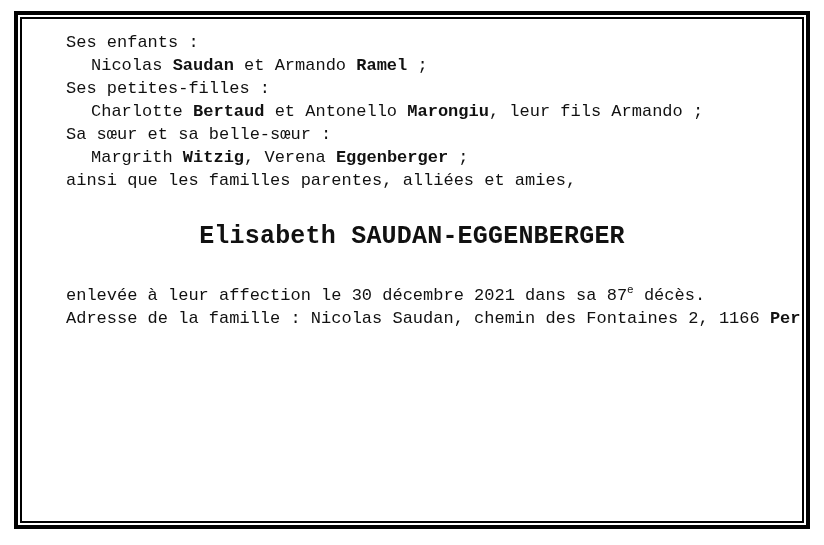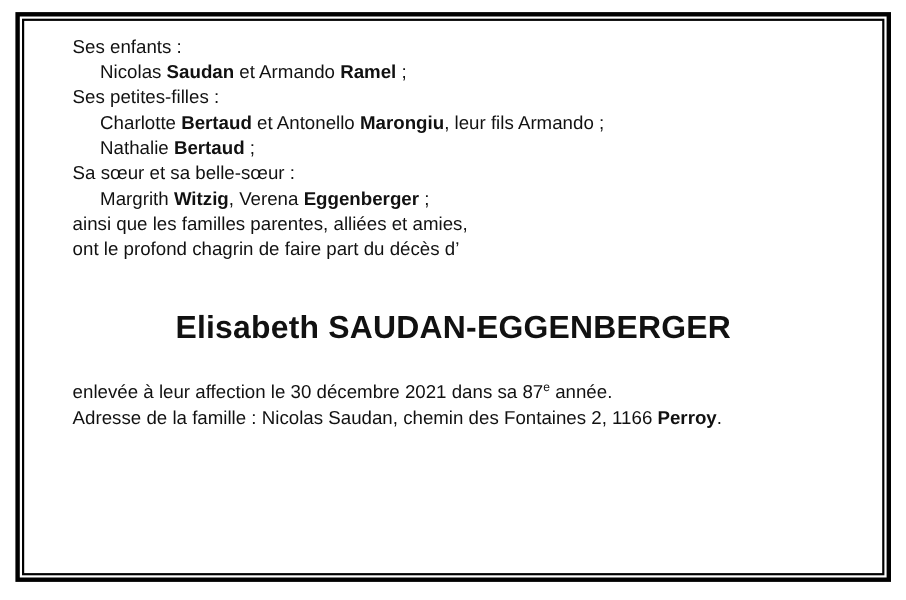--- a/index.html
+++ b/index.html
@@ -14,20 +14,21 @@
   .frame-outer {
     position: absolute;
     left: 14px;
     top: 11px;
     width: 796px;
     height: 518px;
     box-sizing: border-box;
     border: 4px solid #000000;
     padding: 2px;
     background: #ffffff;
+    font-family: Liberation Mono, monospace;
   }
   .frame-inner {
     width: 100%;
     height: 100%;
     box-sizing: border-box;
     border: 2px solid #000000;
     padding: 12px 44px 0 44px;
     overflow: hidden;
   }
   .notice-text {
@@ -43,47 +44,45 @@
   }
   .seg-bold {
     font-weight: bold;
   }
   sup.seg-sup {
     font-size: 11px;
     line-height: 0;
     vertical-align: super;
   }
   .deceased-name {
-    margin: 45px 0 0 0;
+    margin: 30px 0 0 0;
     text-align: center;
-    font-size: 29px;
+    font-size: 25px;
     line-height: 30px;
     font-weight: bold;
     color: #111111;
     letter-spacing: 0.2px;
   }
   .details-block {
     margin-top: 32px;
   }
 </style>
 </head>
 <body>
 
 <div class="frame-outer">
   <div class="frame-inner">
     <div class="notice-text" id="family-lines">
         <div class="line"><span class="text-seg">Ses enfants :</span></div>
         <div class="line indent"><span class="text-seg">Nicolas </span><span class="seg-bold text-seg">Saudan</span><span class="text-seg"> et Armando </span><span class="seg-bold text-seg">Ramel</span><span class="text-seg"> ;</span></div>
         <div class="line"><span class="text-seg">Ses petites-filles :</span></div>
         <div class="line indent"><span class="text-seg">Charlotte </span><span class="seg-bold text-seg">Bertaud</span><span class="text-seg"> et Antonello </span><span class="seg-bold text-seg">Marongiu</span><span class="text-seg">, leur fils Armando ;</span></div>
-        <div class="line indent"><span class="text-seg">Nathalie </span><span class="seg-bold text-seg">Bertaud</span><span class="text-seg"> ;</span></div>
         <div class="line"><span class="text-seg">Sa sœur et sa belle-sœur :</span></div>
         <div class="line indent"><span class="text-seg">Margrith </span><span class="seg-bold text-seg">Witzig</span><span class="text-seg">, Verena </span><span class="seg-bold text-seg">Eggenberger</span><span class="text-seg"> ;</span></div>
         <div class="line"><span class="text-seg">ainsi que les familles parentes, alliées et amies,</span></div>
-        <div class="line"><span class="text-seg">ont le profond chagrin de faire part du décès d’</span></div>
       </div>
     <h1 class="deceased-name">Elisabeth SAUDAN-EGGENBERGER</h1>
     <div class="notice-text details-block" id="detail-lines">
-        <div class="line"><span class="text-seg">enlevée à leur affection le 30 décembre 2021 dans sa 87</span><sup class="seg-sup">e</sup><span class="text-seg"> année.</span></div>
+        <div class="line"><span class="text-seg">enlevée à leur affection le 30 décembre 2021 dans sa 87</span><sup class="seg-sup">e</sup><span class="text-seg"> décès.</span></div>
         <div class="line"><span class="text-seg">Adresse de la famille : Nicolas Saudan, chemin des Fontaines 2, 1166 </span><span class="seg-bold text-seg">Perroy</span><span class="text-seg">.</span></div>
       </div>
   </div>
 </div>
 
 </body></html>

